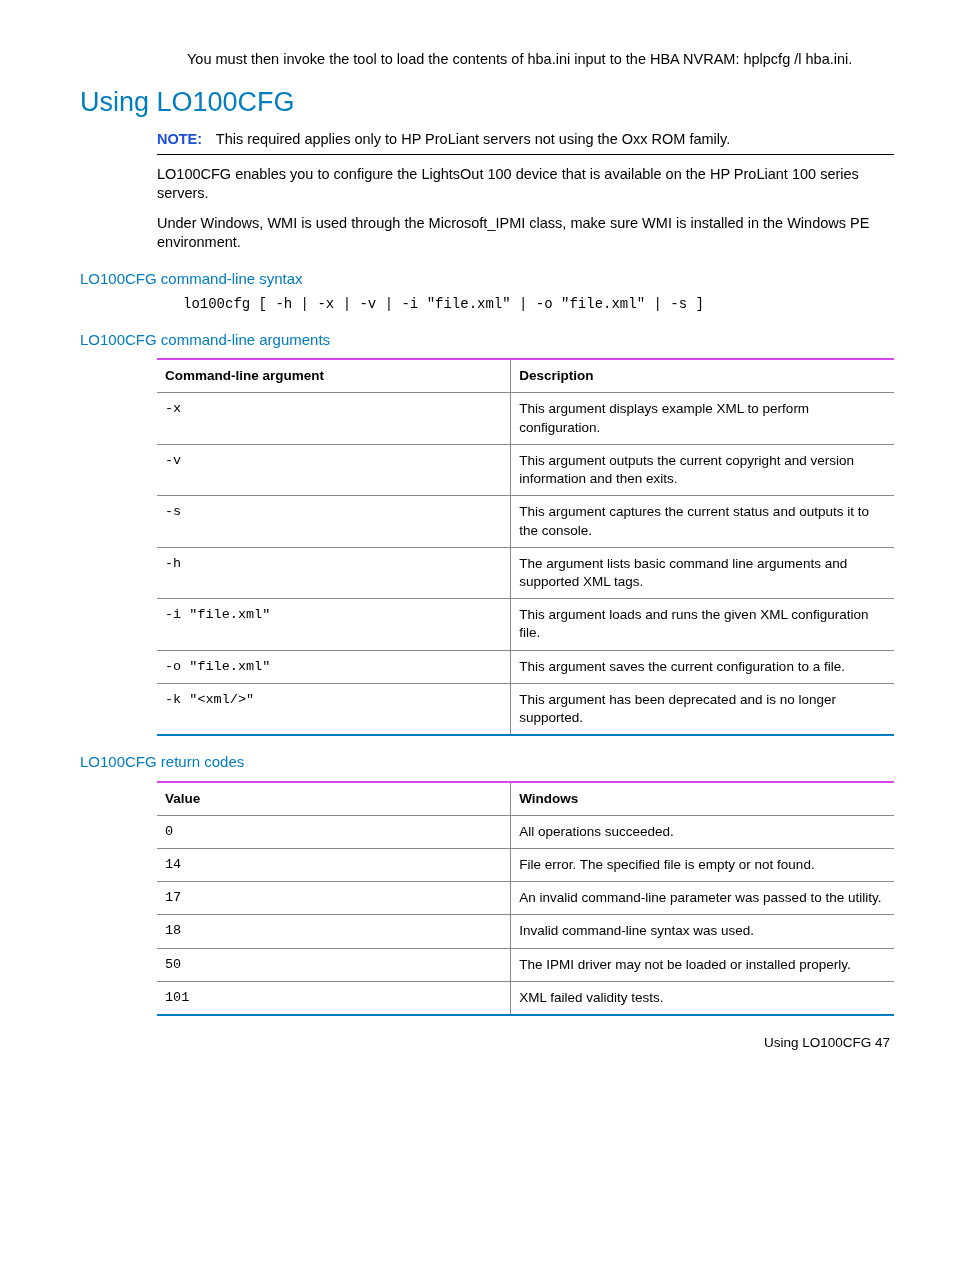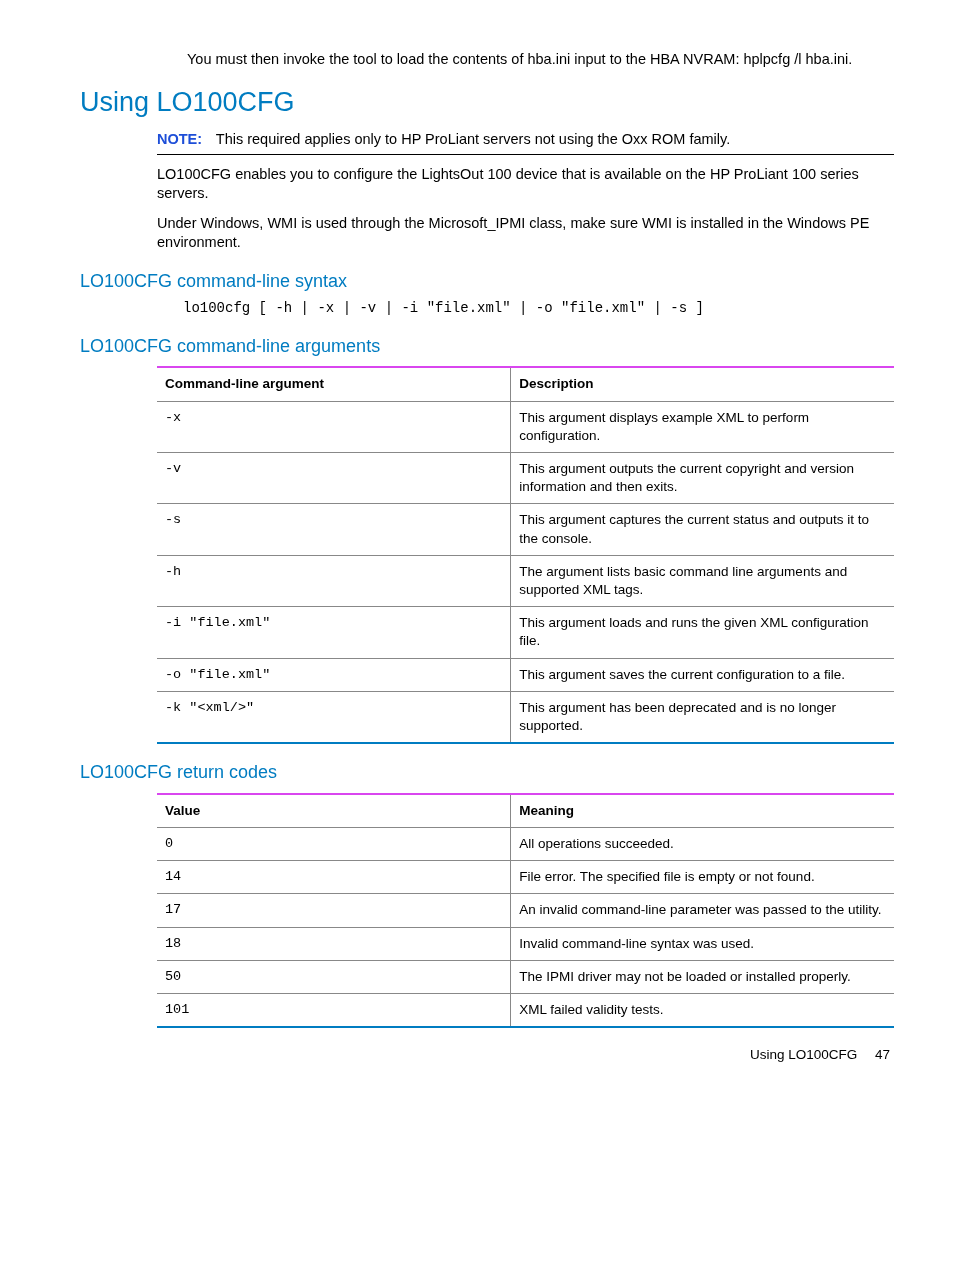--- a/index.html
+++ b/index.html
@@ -16,21 +16,21 @@
     margin-left: 107px;
     margin-bottom: 14px;
   }
   h1 {
     font-size: 27px;
     font-weight: normal;
     color: #007cc1;
     margin: 12px 0 10px 0;
   }
   h2 {
-    font-size: 18px;
+    font-size: 15px;
     font-weight: normal;
     color: #007cc1;
     margin: 16px 0 6px 0;
   }
   .note-row {
     margin-left: 77px;
     margin-bottom: 4px;
   }
   .note-label {
     color: #1d4ed8;
@@ -86,21 +86,20 @@
     font-family: "Courier New", monospace;
   }
   .footer {
     text-align: right;
     font-size: 13.5px;
     margin-top: 18px;
     padding-right: 4px;
   }
   .page-num {
     display: inline-block;
-    margin-left: 14px;
   }
 </style>
 </head>
 <body>
 
 <div class="intro-text">You must then invoke the tool to load the contents of hba.ini input to the HBA NVRAM: hplpcfg /l hba.ini.</div>
 
 <h1>Using LO100CFG</h1>
 
 <div class="note-row">
@@ -155,21 +154,21 @@
       </tr>
     </tbody>
 </table>
 
 <h2>LO100CFG return codes</h2>
 
 <table>
   <thead>
     <tr>
       <th class="left-col">Value</th>
-      <th>Meaning</th>
+      <th>Windows</th>
     </tr>
   </thead>
   <tbody id="return-body">
       <tr>
         <td class="left-col mono">0</td>
         <td>All operations succeeded.</td>
       </tr>
       <tr>
         <td class="left-col mono">14</td>
         <td>File error. The specified file is empty or not found.</td>

